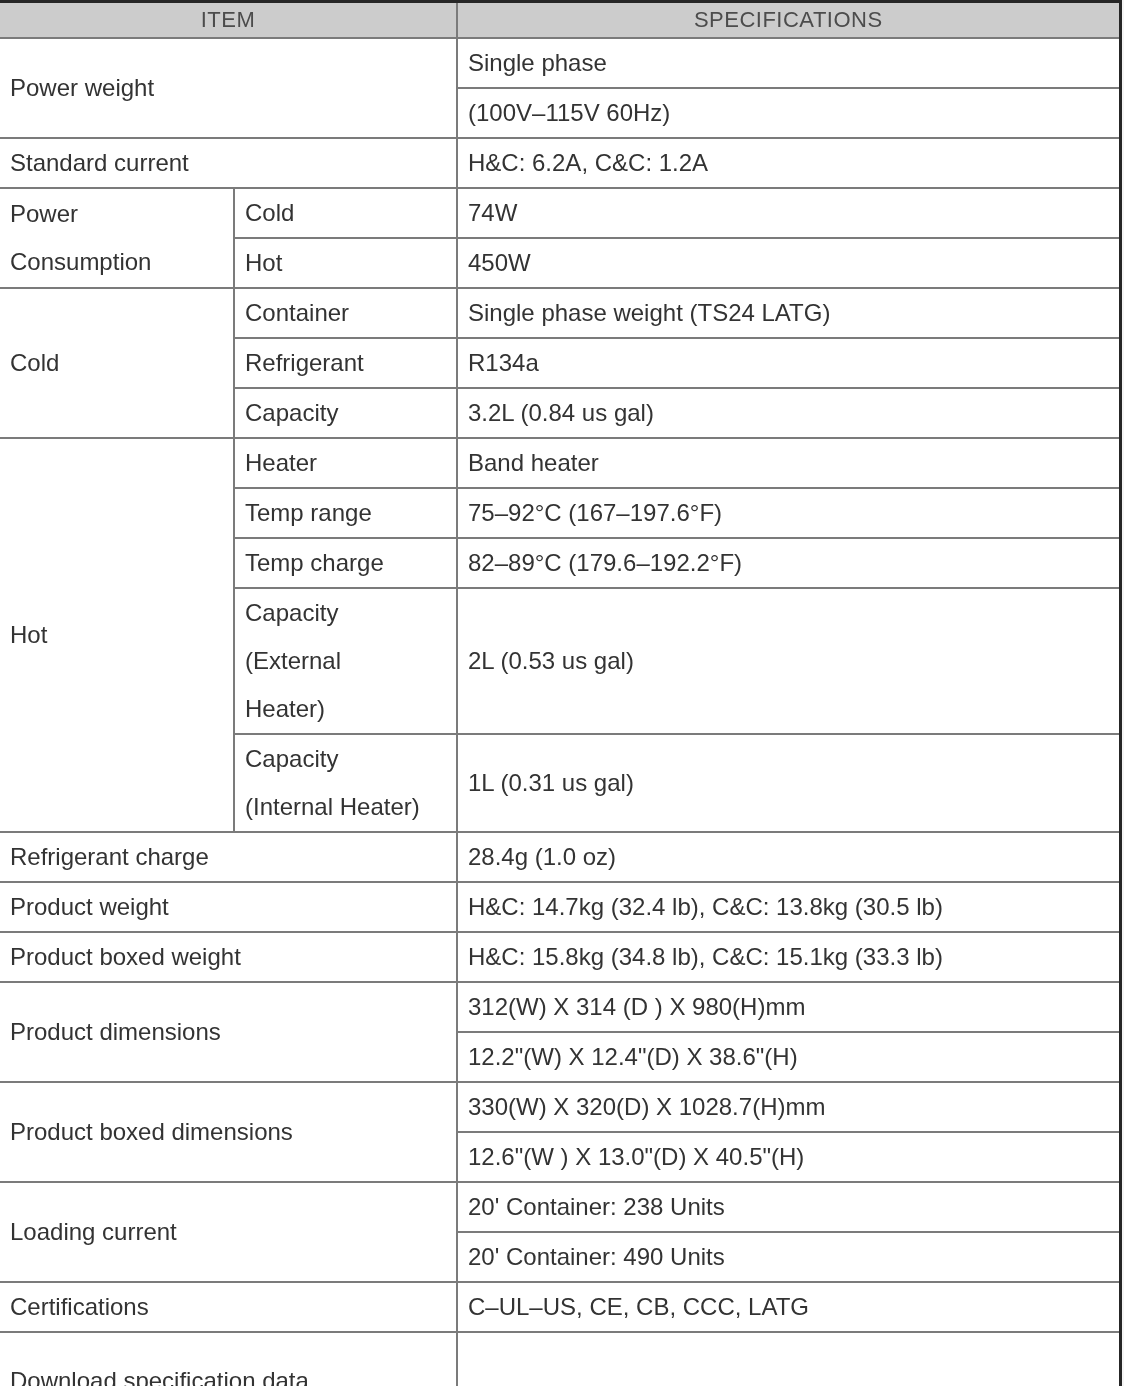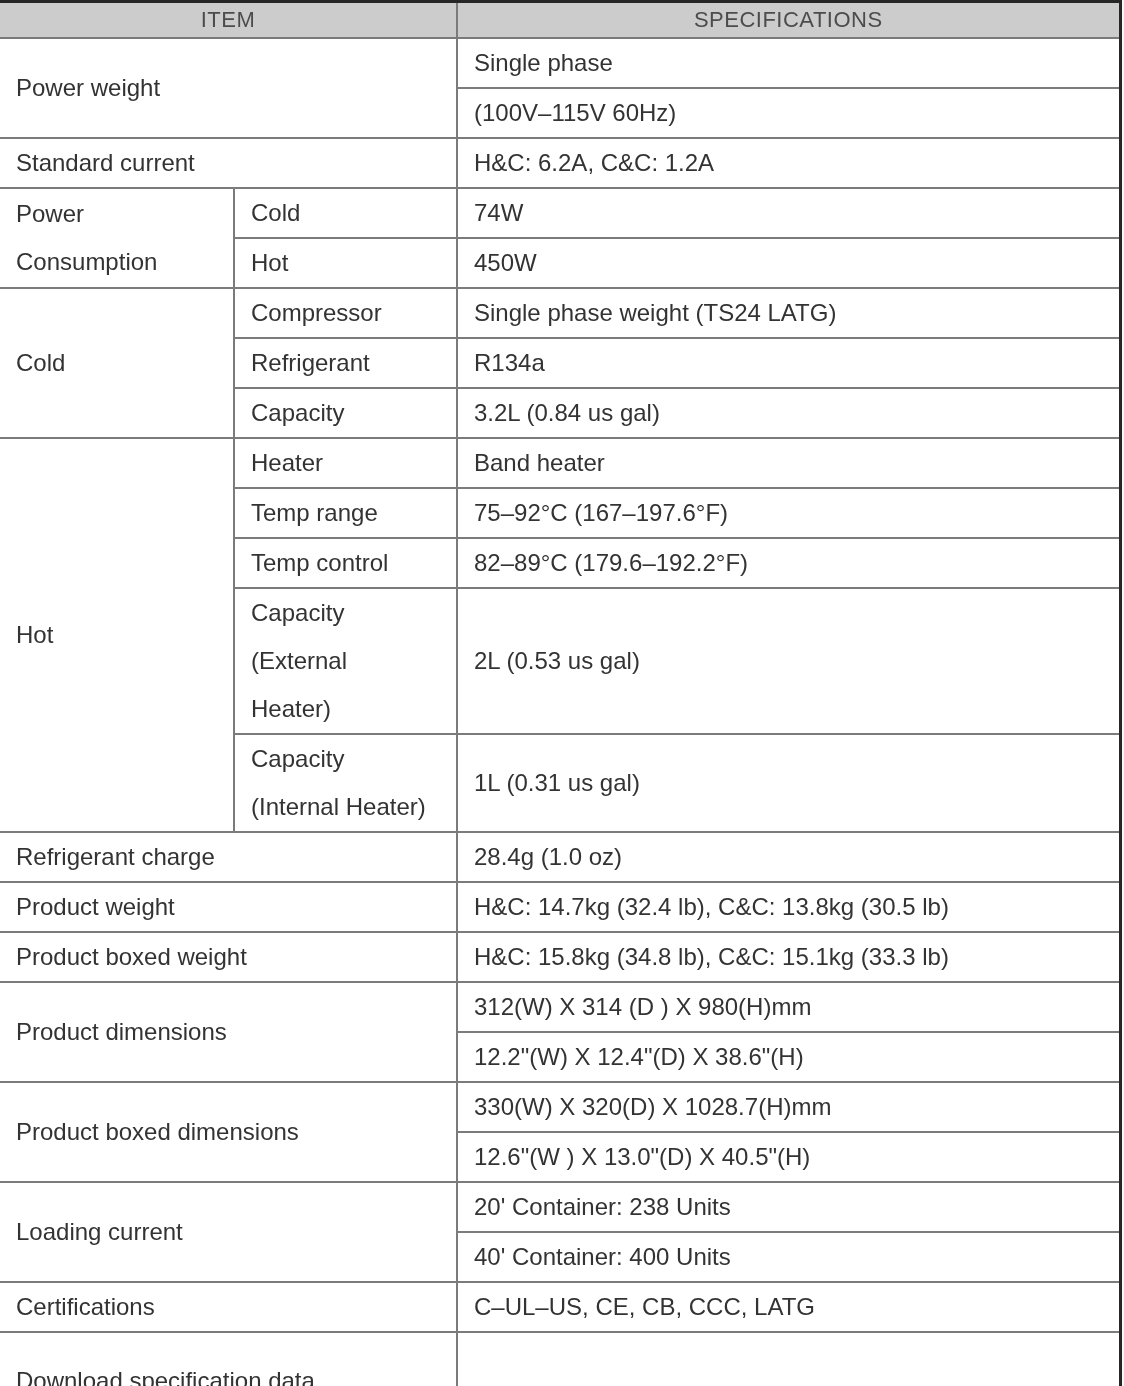--- a/index.html
+++ b/index.html
@@ -21,21 +21,21 @@
     margin-left: -2px;
     background: #ffffff;
     border: 3px solid #262626;
     border-left: none;
   }
   col.c1 { width: 235px; }
   col.c2 { width: 223px; }
   col.c3 { width: 663px; }
   th, td {
     border: 2px solid #7b7b7b;
-    padding: 0 16px;
+    padding: 0 10px;
     font-size: 24px;
     color: #333333;
     line-height: 48px;
     white-space: pre-line;
     vertical-align: middle;
     text-align: left;
     font-weight: normal;
     overflow: hidden;
   }
   tr.head th {
@@ -84,21 +84,21 @@
       <td>Cold</td>
       <td>74W</td>
     </tr>
     <tr>
       <td>Hot</td>
       <td>450W</td>
     </tr>
 
     <tr>
       <td rowspan="3">Cold</td>
-      <td>Compressor</td>
+      <td>Container</td>
       <td>Single phase weight (TS24 LATG)</td>
     </tr>
     <tr>
       <td>Refrigerant</td>
       <td>R134a</td>
     </tr>
     <tr>
       <td>Capacity</td>
       <td>3.2L (0.84 us gal)</td>
     </tr>
@@ -106,21 +106,21 @@
     <tr>
       <td rowspan="5">Hot</td>
       <td>Heater</td>
       <td>Band heater</td>
     </tr>
     <tr>
       <td>Temp range</td>
       <td>75–92°C (167–197.6°F)</td>
     </tr>
     <tr>
-      <td>Temp control</td>
+      <td>Temp charge</td>
       <td>82–89°C (179.6–192.2°F)</td>
     </tr>
     <tr>
       <td>Capacity
 (External
 Heater)</td>
       <td>2L (0.53 us gal)</td>
     </tr>
     <tr>
       <td>Capacity
@@ -157,21 +157,21 @@
     </tr>
     <tr>
       <td>12.6"(W ) X 13.0"(D) X 40.5"(H)</td>
     </tr>
 
     <tr>
       <td colspan="2" rowspan="2">Loading current</td>
       <td>20' Container: 238 Units</td>
     </tr>
     <tr>
-      <td>40' Container: 400 Units</td>
+      <td>20' Container: 490 Units</td>
     </tr>
 
     <tr>
       <td colspan="2">Certifications</td>
       <td>C–UL–US, CE, CB, CCC, LATG</td>
     </tr>
 
     <tr>
       <td colspan="2">Download specification data</td>
       <td>

